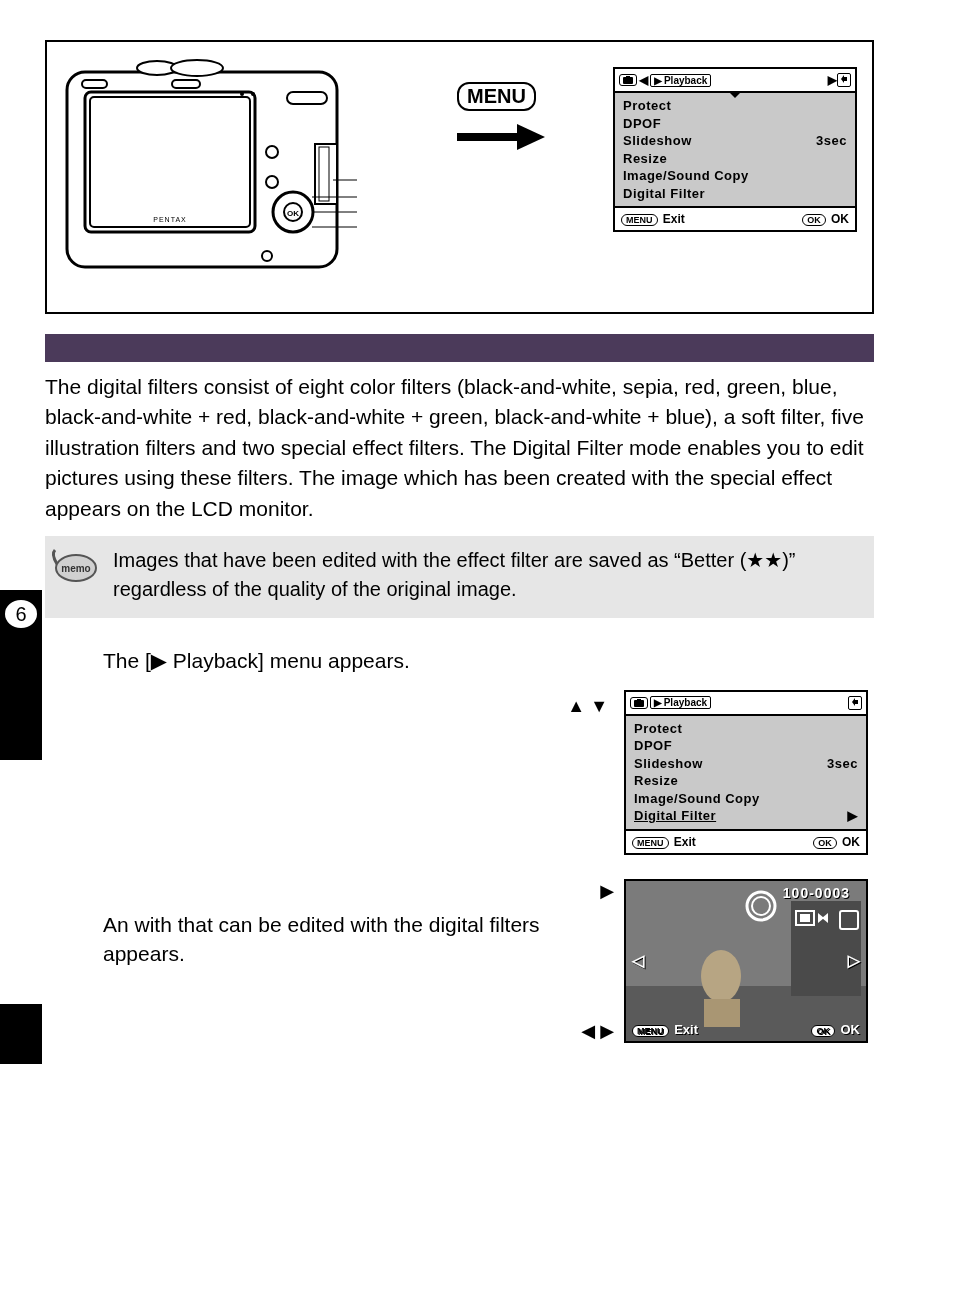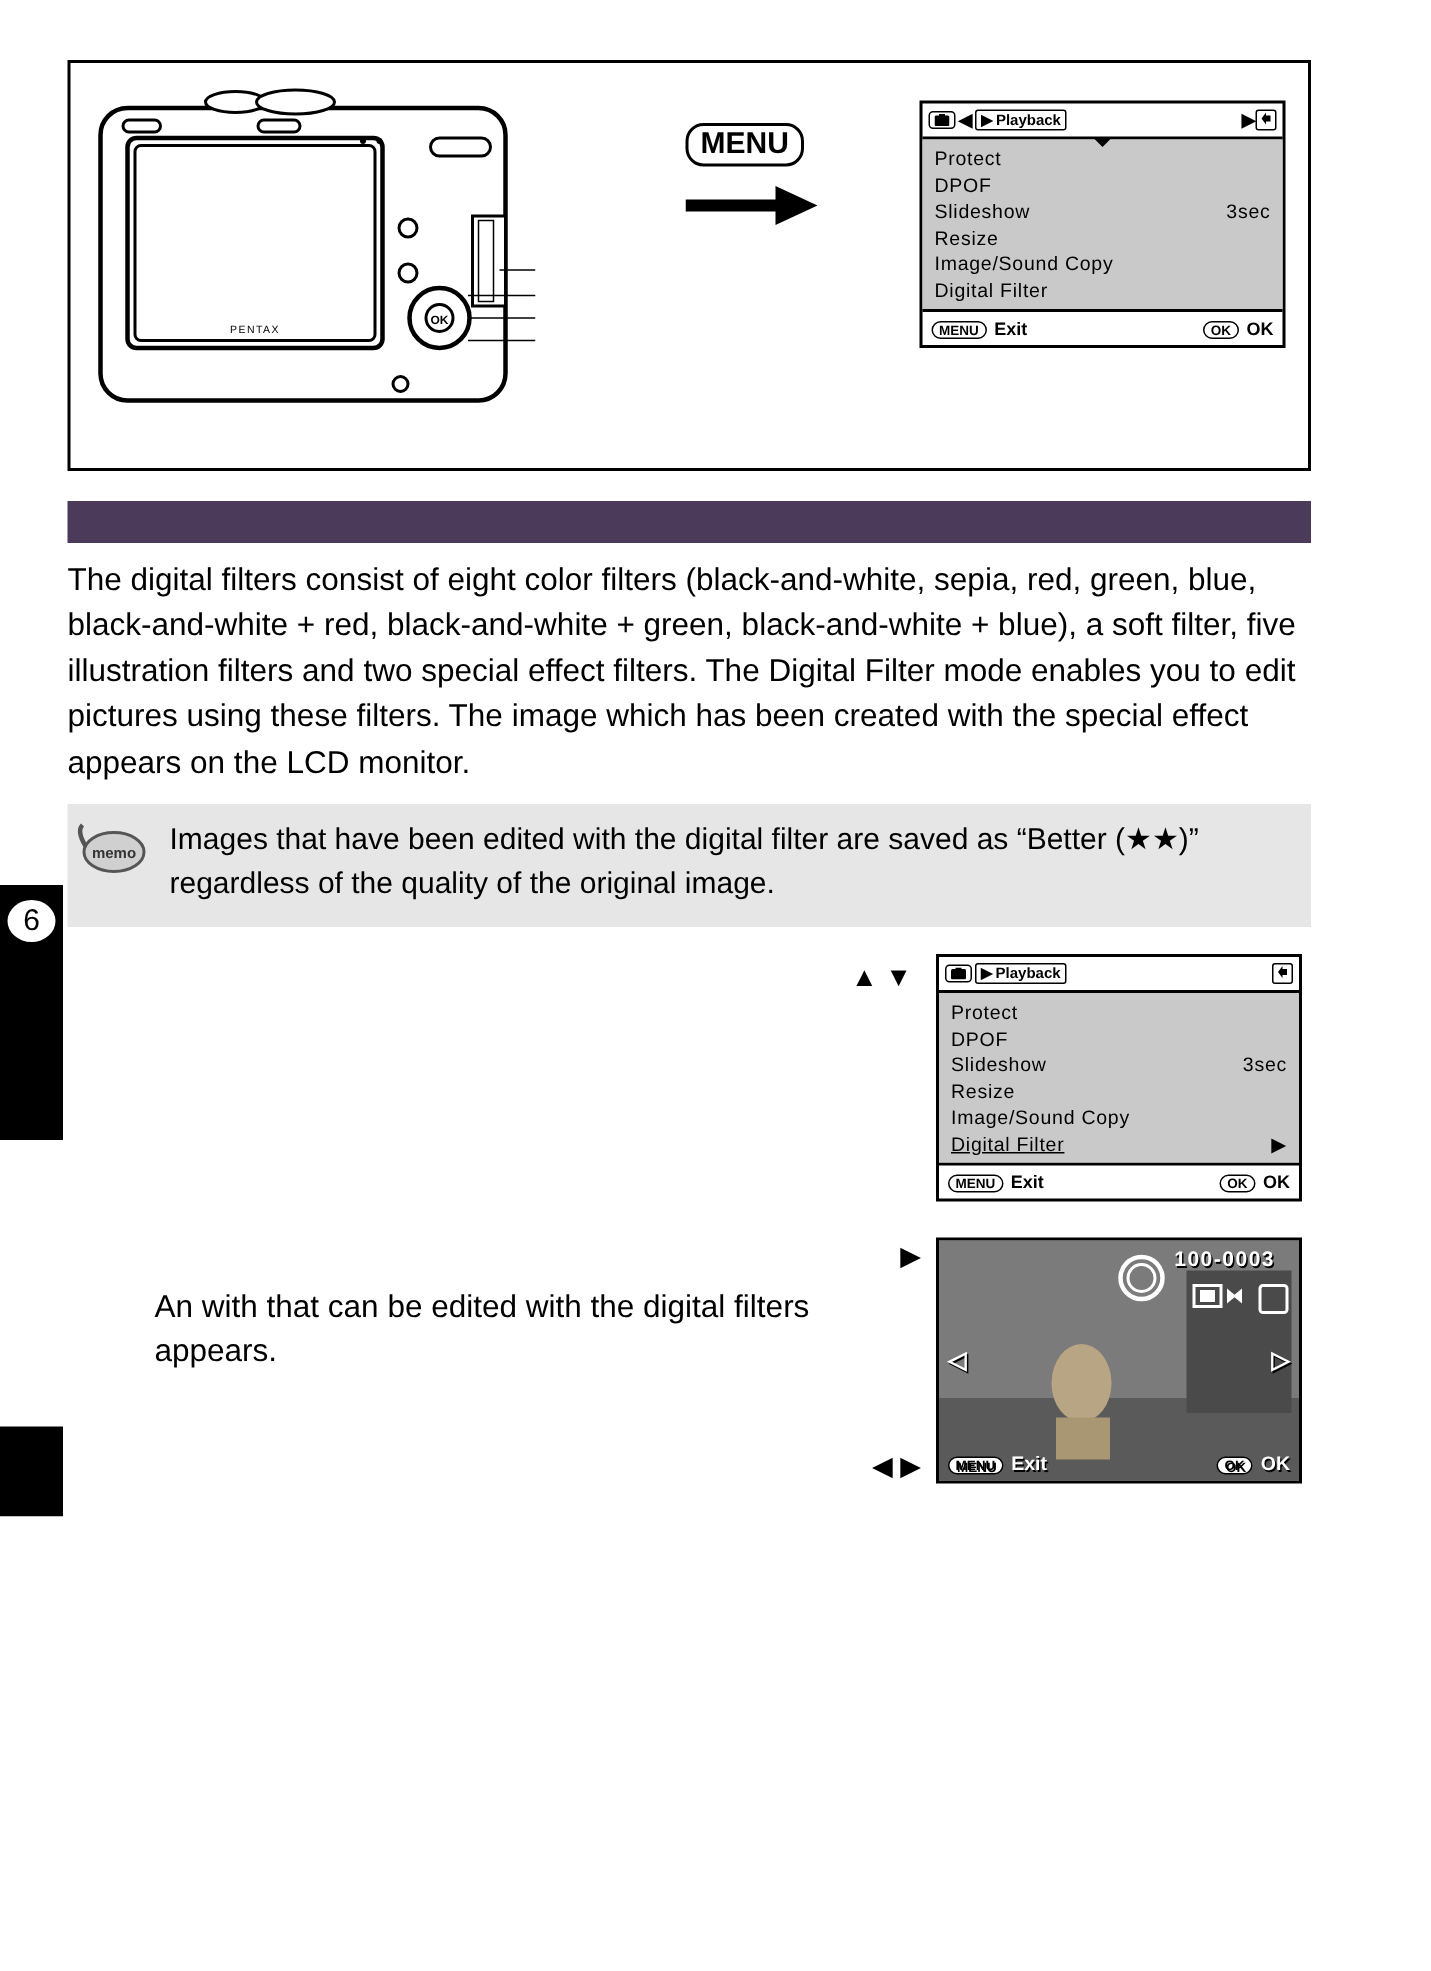--- a/index.html
+++ b/index.html
@@ -84,21 +84,21 @@
     display: flex;
     align-items: center;
     font-size: 12px;
     font-weight: bold;
     height: 22px;
     padding: 0 4px;
   }
   .menu-screen-body {
     padding: 4px 8px;
     font-size: 13px;
-    font-weight: normal;
+    font-weight: bold;
     letter-spacing: 0.5px;
     line-height: 1.35;
     background: #c9c9c9;
   }
   .menu-screen-body .row { display:flex; justify-content:space-between;align-items:flex-end; }
   .menu-screen-foot {
     border-top: 2px solid #000;
     display: flex;
     justify-content: space-between;
     align-items: center;
@@ -297,23 +297,24 @@
   <div class="body-text">The digital filters consist of eight color filters (black-and-white, sepia, red, green, blue, black-and-white + red, black-and-white + green, black-and-white + blue), a soft filter, five illustration filters and two special effect filters. The Digital Filter mode enables you to edit pictures using these filters. The image which has been created with the special effect appears on the LCD monitor.</div>
 
   <div class="memo-block">
     <div class="memo-icon">
       <svg width="50" height="40" viewBox="0 0 50 40">
         <ellipse cx="27" cy="22" rx="20" ry="13" fill="#d0d0d0" stroke="#555" stroke-width="2"></ellipse>
         <path d="M8 18 Q2 8 6 4" fill="none" stroke="#555" stroke-width="3"></path>
         <text x="27" y="26" text-anchor="middle" font-size="10" font-weight="bold" fill="#333">memo</text>
       </svg>
     </div>
-    <div class="body-text" style="font-size:20px">Images that have been edited with the digital filter are saved as “Better (★★)” regardless of the quality of the original image.</div>
+    <div class="body-text" style="font-size:20px">Images that have been edited with the effect filter are saved as “Better (★★)” regardless of the quality of the original image.</div>
   </div>
 
+  <div class="step-text" style="margin-top:28px">The [▶ Playback] menu appears.</div>
 
   <div class="step-row">
     <div class="step-text" style="text-align:right;padding-right:6px">
       <span style="font-size:18px">▲ ▼</span>
     </div>
     <div class="step-right">
       <div class="menu2">
         <div class="menu-screen-tabs">
           <span class="tab-cam">
             <svg width="10" height="8">

